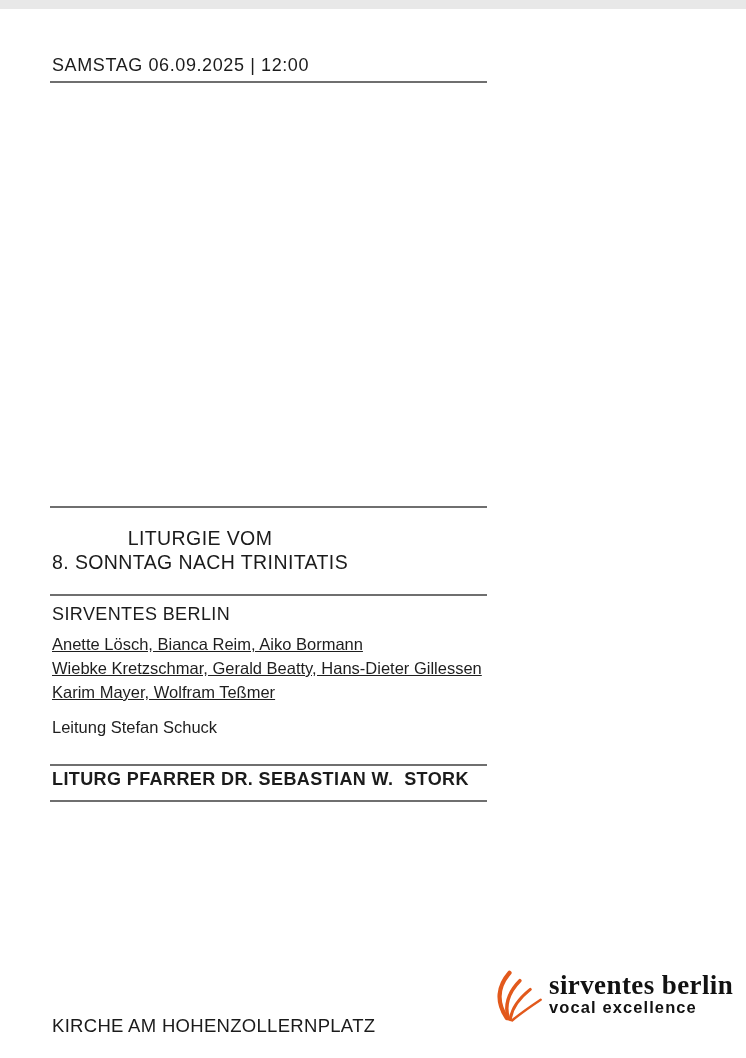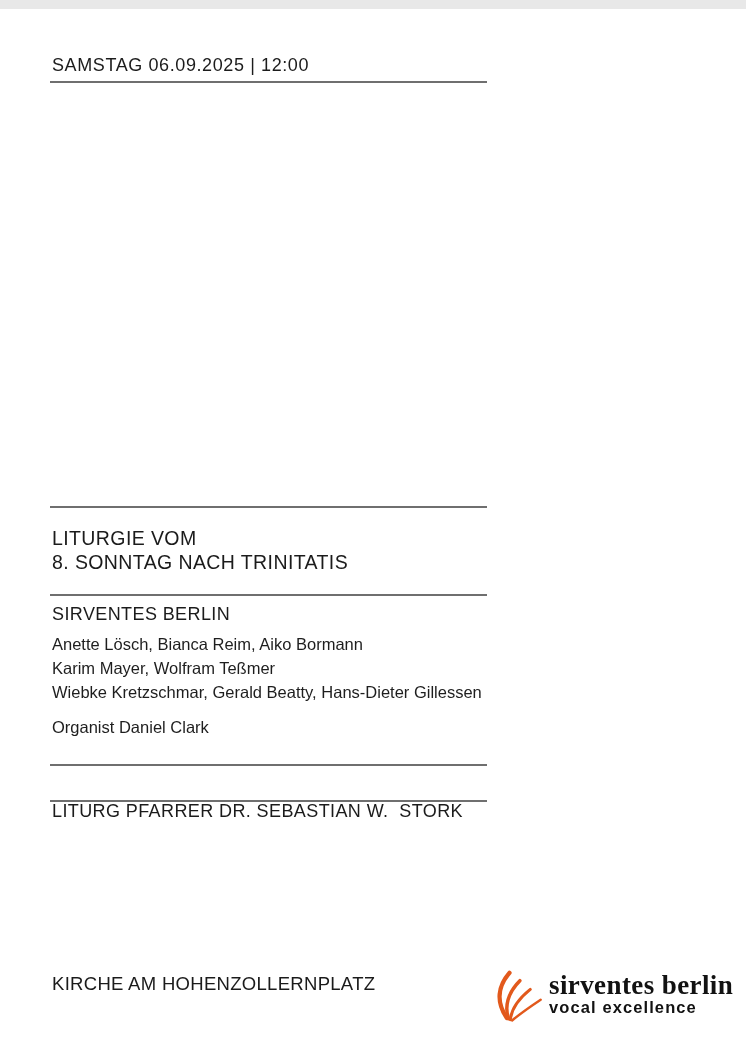--- a/index.html
+++ b/index.html
@@ -20,35 +20,35 @@
     font-family:"Liberation Serif","DejaVu Serif",serif; font-weight:700;
     line-height:138px; white-space:nowrap; color:#0d0d0d;
   }
   .t-line > span { display:inline-block; transform-origin:0 50%; letter-spacing:-0.012em; }
   .t1 > span { font-size:178px; transform:scaleX(0.84); }
   .t2 > span { font-size:188px; transform:scaleX(0.79); }
   .t3 > span { font-size:200px; transform:scaleX(0.84); font-style:italic; }
 
   .liturgy {
     position:absolute; left:52px; top:518px;
-    font-size:19.5px; line-height:23.5px; letter-spacing:0.4px; color:#1b1b1b;
+    font-size:19.5px; line-height:23.5px; letter-spacing:0.4px; color:#1b1b1b;text-align:center;
   }
   .ensemble { position:absolute; left:52px; top:595px; }
   .ensemble-name { font-size:18px; letter-spacing:0.4px; color:#1b1b1b; margin-bottom:7px; }
-  .singer-line { font-size:16.5px; line-height:24px; color:#1e1e1e; }
+  .singer-line { font-size:16.5px; line-height:24px; color:#1e1e1e;text-decoration:underline; }
 
   .credits { position:absolute; left:52px; top:707px; font-size:16.5px; line-height:23.5px; color:#1e1e1e; }
 
   .liturg-line {
-    position:absolute; left:52px; top:792px;
-    font-size:18px; letter-spacing:0.4px; color:#1b1b1b; white-space:pre-wrap;
+    position:absolute; left:52px; top:760px;
+    font-size:18px; letter-spacing:0.4px; color:#1b1b1b; white-space:pre-wrap;font-weight:bold;
   }
 
   .venue {
-    position:absolute; left:52px; top:963px;
+    position:absolute; left:52px; top:1005px;
     font-size:18.5px; line-height:23px; letter-spacing:0.3px; color:#1b1b1b;
   }
 
   .logo { position:absolute; left:493px; top:956px; display:flex; align-items:flex-start; }
   .logo-icon { width:52px; height:62px; flex:0 0 auto; margin-top:2px; }
   .logo-text { margin-left:4px; margin-top:7px; }
   .logo-name {
     font-family:"Liberation Serif","DejaVu Serif",serif; font-weight:700;
     font-size:27px; line-height:26px; letter-spacing:0.4px; color:#121212; white-space:nowrap;
   }
@@ -73,26 +73,26 @@
   <div class="liturgy">
     <div>LITURGIE VOM</div>
     <div>8. SONNTAG NACH TRINITATIS</div>
   </div>
 
   <div class="rule" style="top:585px;"></div>
 
   <div class="ensemble">
     <div class="ensemble-name">SIRVENTES BERLIN</div>
     <div class="singer-line">Anette Lösch, Bianca Reim, Aiko Bormann</div>
+    <div class="singer-line">Wiebke Kretzschmar, Gerald Beatty, Hans-Dieter Gillessen</div>
     <div class="singer-line">Karim Mayer, Wolfram Teßmer</div>
-    <div class="singer-line">Wiebke Kretzschmar, Gerald Beatty, Hans-Dieter Gillessen</div>
   </div>
 
   <div class="credits">
-    <div>Organist Daniel Clark</div>
+    <div>Leitung Stefan Schuck</div>
   </div>
 
   <div class="rule" style="top:755px;"></div>
   <div class="liturg-line">LITURG PFARRER DR. SEBASTIAN W.  STORK</div>
   <div class="rule" style="top:791px;"></div>
 
   <div class="venue">
     <div>KIRCHE AM HOHENZOLLERNPLATZ</div>
   </div>
 

